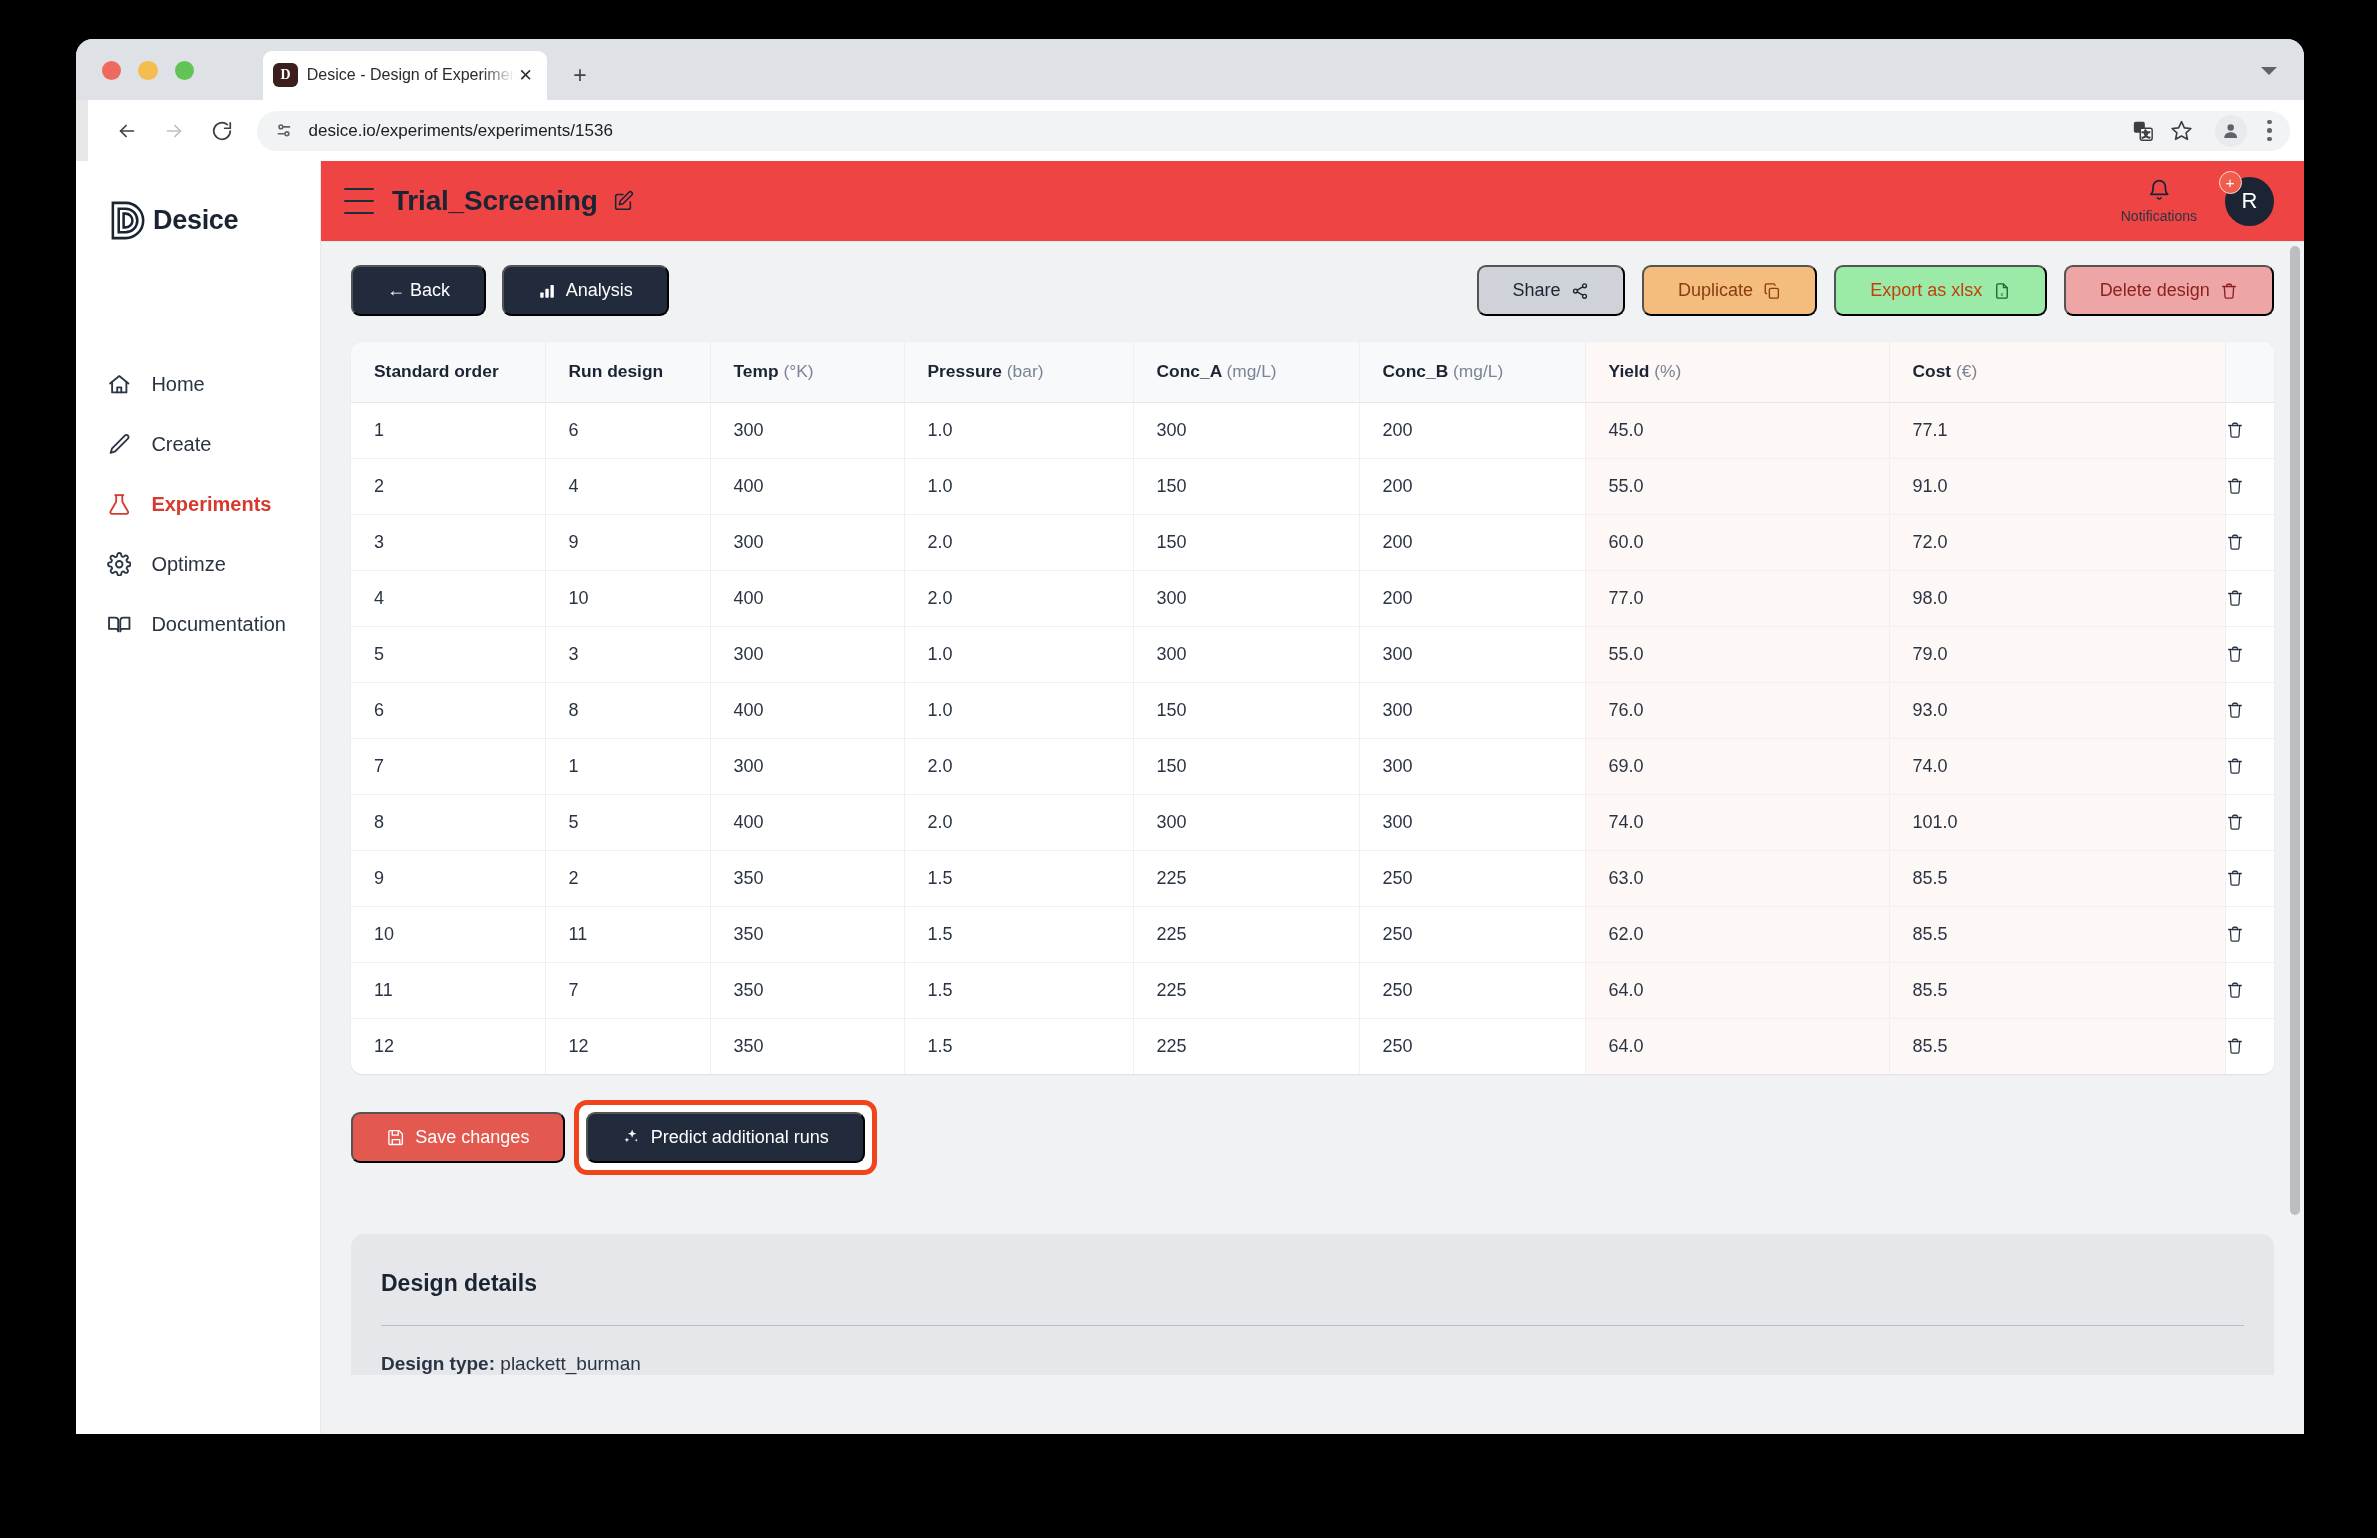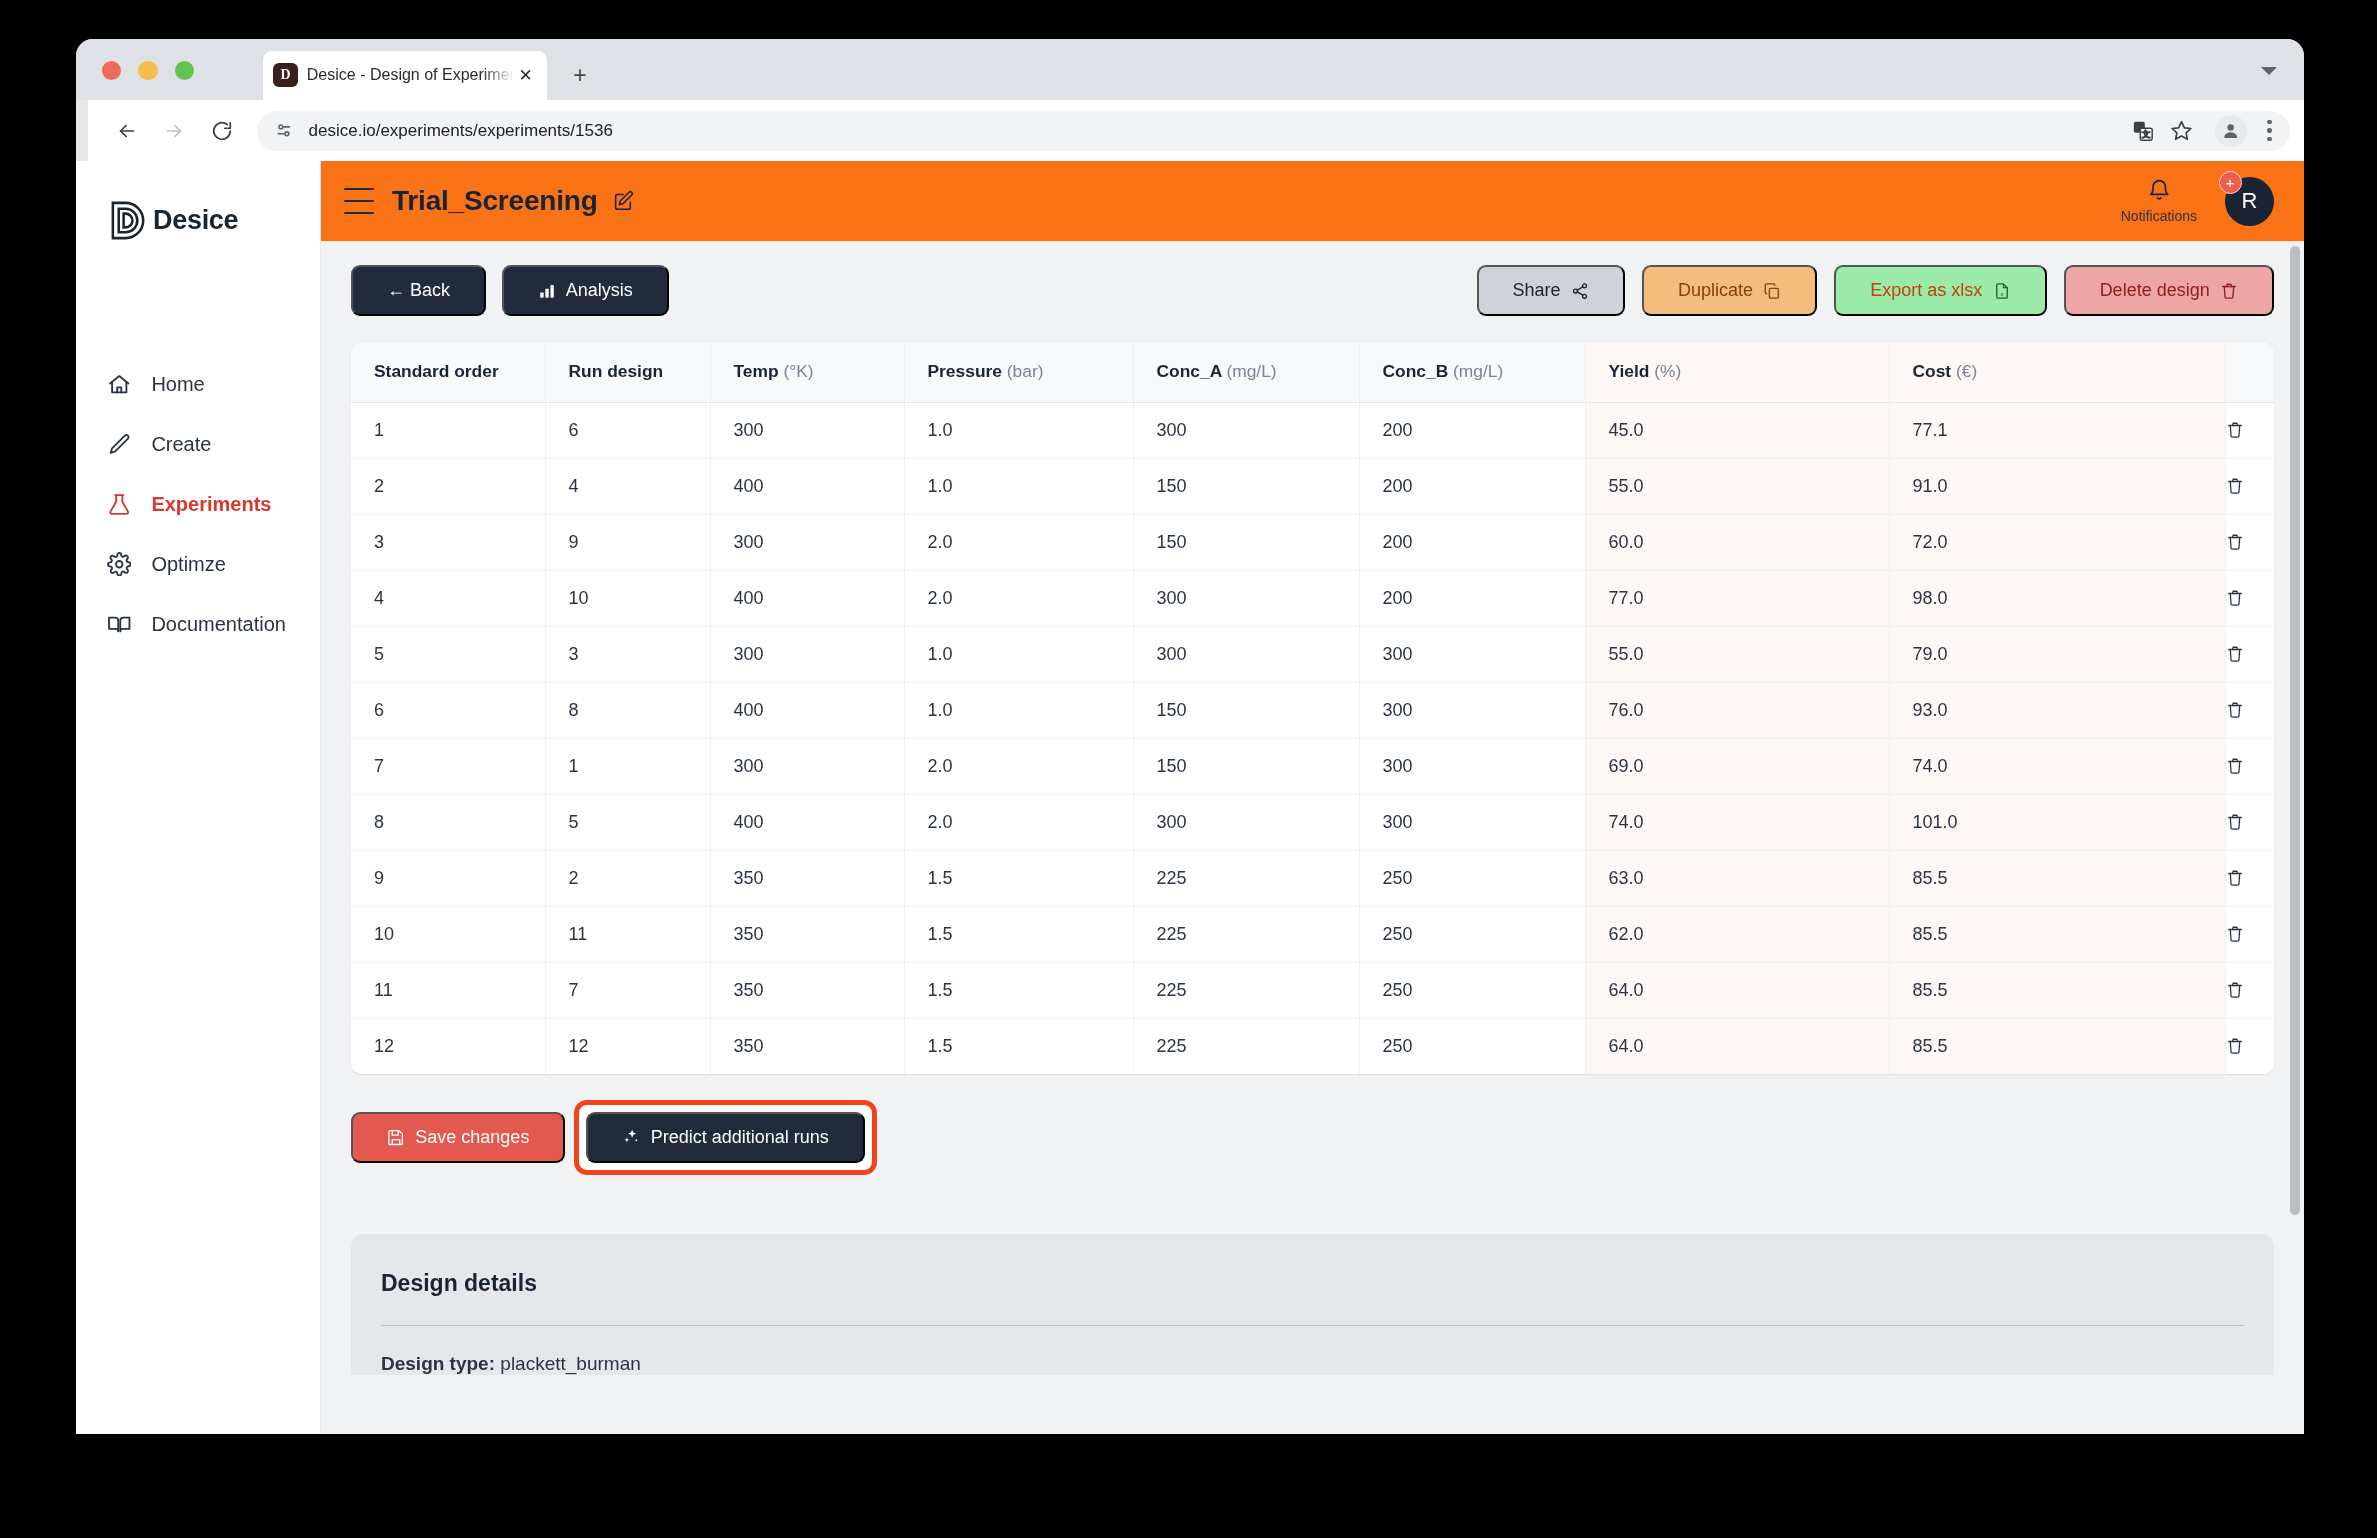--- a/index.html
+++ b/index.html
@@ -157,21 +157,21 @@
     font-size: 20px;
   }
   .nav-item .nav-ico { width: 26px; height: 26px; flex: 0 0 26px;
                        display: flex; align-items: center; justify-content: center; }
   .nav-item.active { color: #d63a2e; font-weight: 700; }
 
   
   #main { flex: 1 1 auto; position: relative; overflow: hidden; }
 
   #topbar {
-    height: 81px; background: #f97316;
+    height: 81px; background: #ef4444;
     border-bottom: 0.6px solid #e7e9ec;
     display: flex; align-items: center;
     padding: 0 30px 0 23px;
   }
   #hamburger { width: 30px; height: 26px; display: flex; flex-direction: column;
                justify-content: space-between; margin-right: 18px; }
   #hamburger i { display: block; height: 1.9px; background: #202b3c; border-radius: 1.3px; }
   #page-title { font-size: 28px; font-weight: 800; color: #1b2433; letter-spacing: -0.2px; }
   #title-edit { margin-left: 13px; width: 24.5px; height: 24.5px; display: flex;
                 align-items: center; justify-content: center; }

